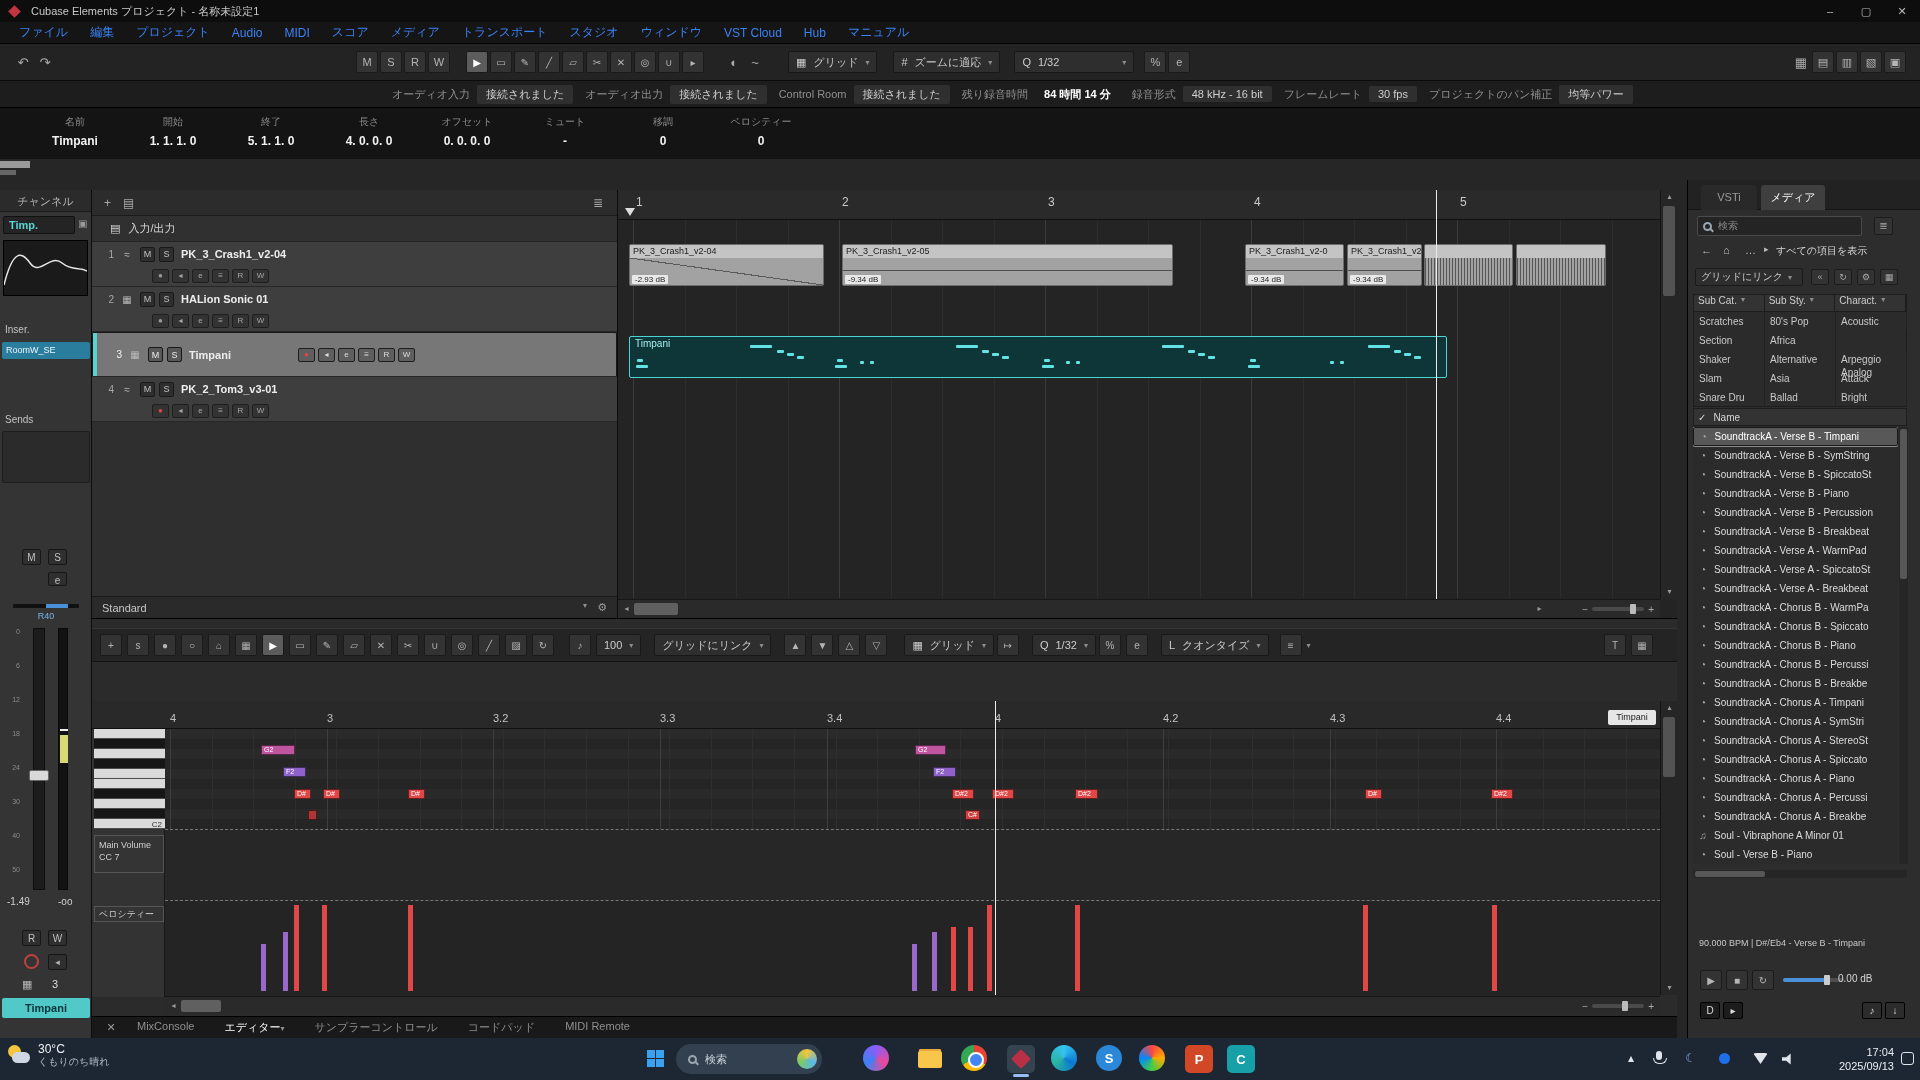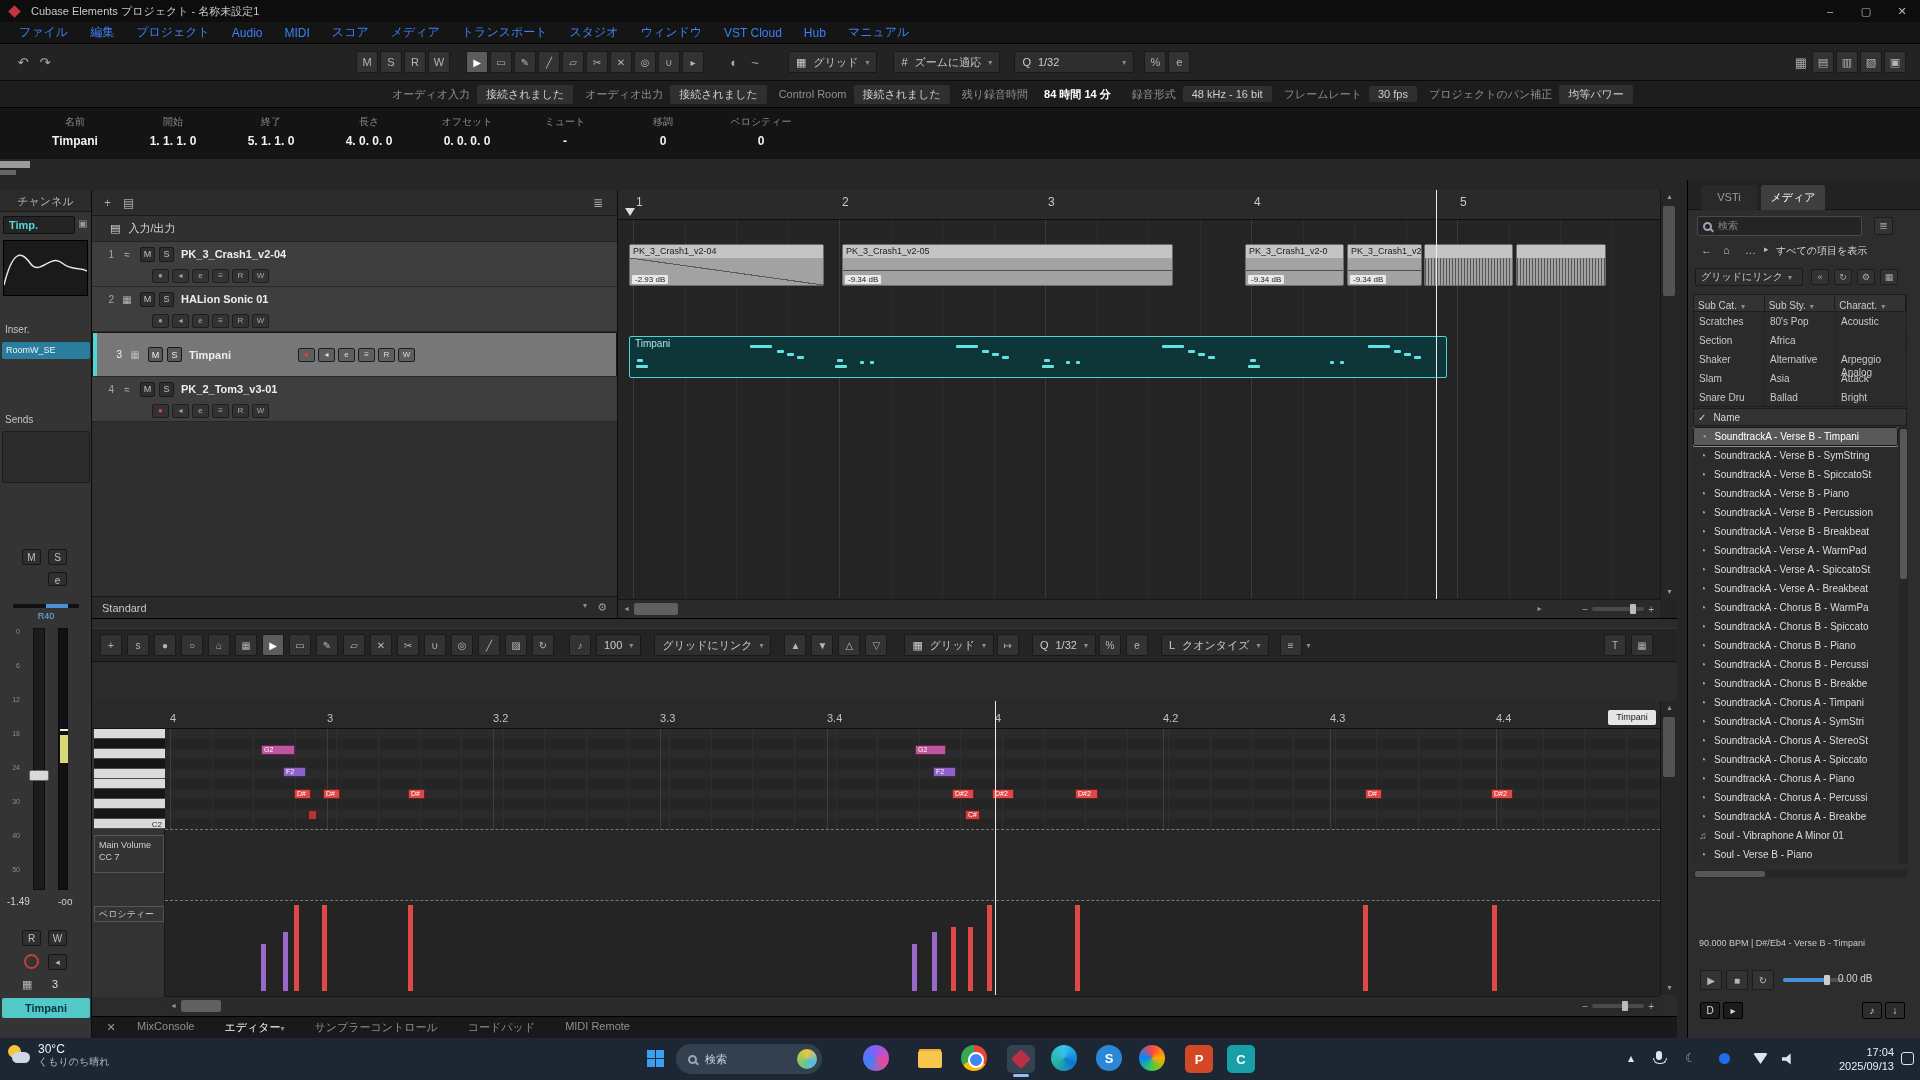--- a/index.html
+++ b/index.html
@@ -144,21 +144,21 @@
 .mtab{position:absolute;top:5px;height:25px;font-size:11px;text-align:center;line-height:25px;border-radius:3px 3px 0 0}
 .mtab.inactive{background:#292929;color:#9a9a9a}
 .mtab.active{background:#3f3f3f;color:#fff}
 #m-search{position:absolute;left:9px;top:36px;width:165px;height:20px;background:#242424;border:1px solid #4a4a4a;border-radius:2px;display:flex;align-items:center;gap:6px;padding-left:5px;font-size:10px;color:#8a8a8a}
 #m-search-btn{position:absolute;left:186px;top:37px;width:19px;height:18px;background:#333;border:1px solid #1c1c1c;border-radius:2px;color:#aaa;font-size:10px;text-align:center;line-height:16px}
 .m-nav{position:absolute;top:64px;font-size:11px;color:#bcbcbc}
 #m-crumb{position:absolute;left:88px;top:64px;font-size:10px;color:#d8d8d8;white-space:nowrap}
 #m-filter-chip{position:absolute;left:7px;top:88px;width:108px;height:18px;background:#2e2e2e;border:1px solid #1a1a1a;border-radius:2px;display:flex;align-items:center;font-size:10px;color:#ccc;padding:0 5px;gap:5px}
 .m-fic{position:absolute;top:89px;width:18px;height:16px;background:#333;border:1px solid #1c1c1c;border-radius:2px;color:#a8a8a8;font-size:9px;text-align:center;line-height:15px}
 #m-cols{position:absolute;left:5px;top:114px;width:214px;height:18px;background:#333;border:1px solid #1d1d1d;display:flex}
-.m-col-h{width:71px;border-right:1px solid #1d1d1d;font-size:10px;color:#cdcdcd;display:flex;align-items:flex-end;padding-left:4px;gap:4px;white-space:nowrap;overflow:hidden}
+.m-col-h{width:71px;border-right:1px solid #1d1d1d;font-size:10px;color:#cdcdcd;display:flex;align-items:flex-start;padding-left:4px;gap:4px;white-space:nowrap;overflow:hidden}
 #m-filter-grid{position:absolute;left:5px;top:132px;width:214px;height:95px;background:#2b2b2b;border:1px solid #1d1d1d;border-top:none}
 .mf-cell{position:absolute;width:71px;height:19px;font-size:10px;color:#c9c9c9;line-height:19px;padding-left:5px;white-space:nowrap;overflow:hidden;border-right:1px solid #222}
 #m-name-h{position:absolute;left:5px;top:228px;width:214px;height:18px;background:#333;border:1px solid #1d1d1d;display:flex;align-items:center;gap:7px;padding-left:4px;font-size:10px;color:#d6d6d6}
 #media-items{position:absolute;left:5px;top:247px;width:205px;height:437px;background:#2b2b2b;overflow:hidden}
 .mi{position:absolute;left:0;width:100%;height:19px;display:flex;align-items:center;gap:5px;padding-left:4px}
 .mi.sel{background:#585858;outline:1px solid #8a8a8a}
 .mi-ic{font-size:10px;color:#a8a8a8;width:12px;text-align:center}
 .mi-tx{font-size:10px;color:#dcdcdc;white-space:nowrap;overflow:hidden;text-overflow:ellipsis;width:182px}
 .mi.sel .mi-tx{color:#fff}
 #mi-scroll{position:absolute;left:211px;top:247px;width:9px;height:437px;background:#262626}

